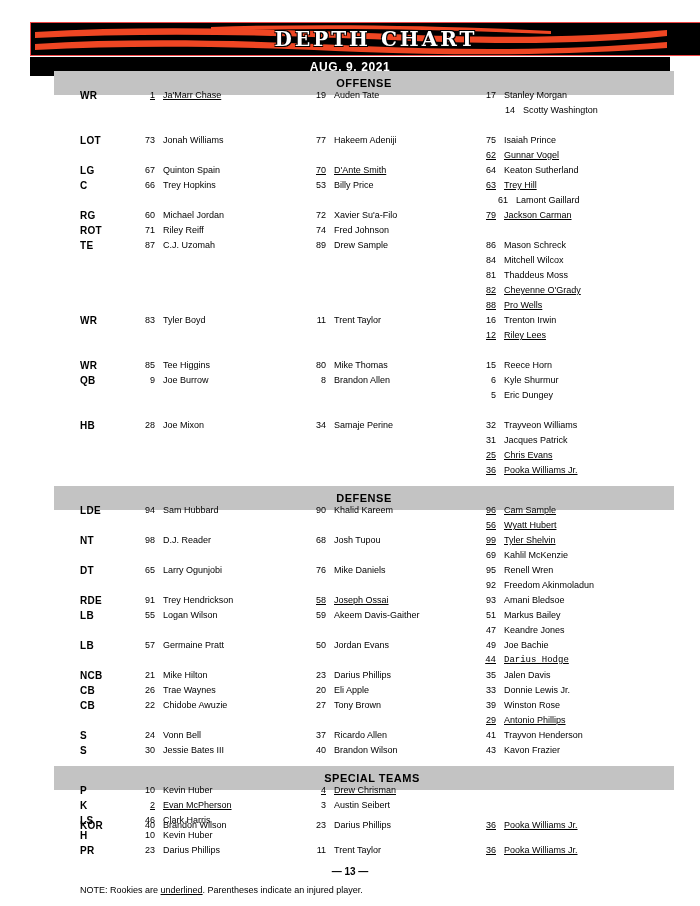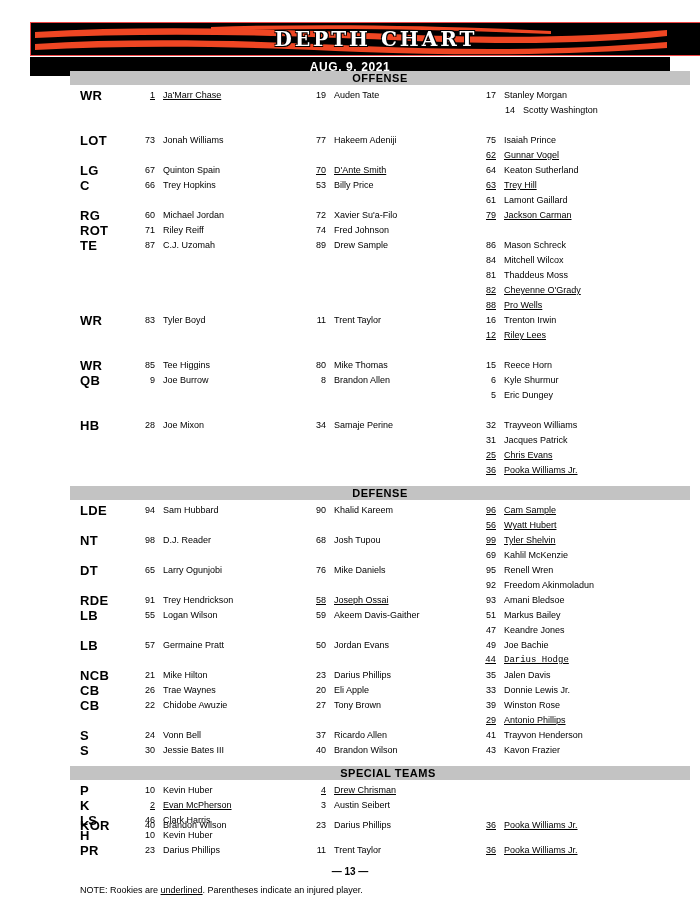--- a/index.html
+++ b/index.html
@@ -44,39 +44,39 @@
     background: #000000;
     color: #ffffff;
     display: flex; align-items: center; justify-content: center;
     font-size: 12px; font-weight: bold;
     letter-spacing: 0.6px;
   }
 
   
   .sect-bar {
     position: absolute;
-    left: 70px;
-    width: 620px; height: 14px;
+    left: 54px;
+    width: 620px; height: 24px;
     background: #c3c3c3;
     color: #000000;
     display: flex; align-items: center; justify-content: center;
     font-size: 11px; font-weight: bold;
     letter-spacing: 0.5px;
   }
   .row {
     position: relative;
     height: 15px;
     font-size: 9px;
     line-height: 15px;
   }
   .pos {
     position: absolute;
     left: 80px;
     font-weight: bold;
-    font-size: 13px;
+    font-size: 10px;
     letter-spacing: 0.3px;
   }
   .cell { position: absolute; white-space: nowrap; }
   .num {
     position: absolute;
     width: 16px;
     text-align: right;
     font-size: 9px;
   }
   .nm { position: absolute; font-size: 9px; white-space: nowrap; }
@@ -186,21 +186,21 @@
       </div>
       <div class="cell c2">
         <span class="num">53</span>
         <span class="nm">Billy Price</span>
       </div>
       <div class="cell c3">
         <span class="num rookie">63</span>
         <span class="nm rookie">Trey Hill</span>
       </div>
     </div>
-    <div class="row" style="position: absolute; left: 0px; width: 568px; top: 193px;">
+    <div class="row" style="position: absolute; left: 0px; width: 568px; top: 193px; padding-left: 12px;">
       <div class="cell c3">
         <span class="num">61</span>
         <span class="nm">Lamont Gaillard</span>
       </div>
     </div>
     <div class="row" style="position: absolute; left: 0px; width: 700px; top: 208px;">
       <div class="pos">RG</div>
       <div class="cell c1">
         <span class="num">60</span>
         <span class="nm">Michael Jordan</span>

